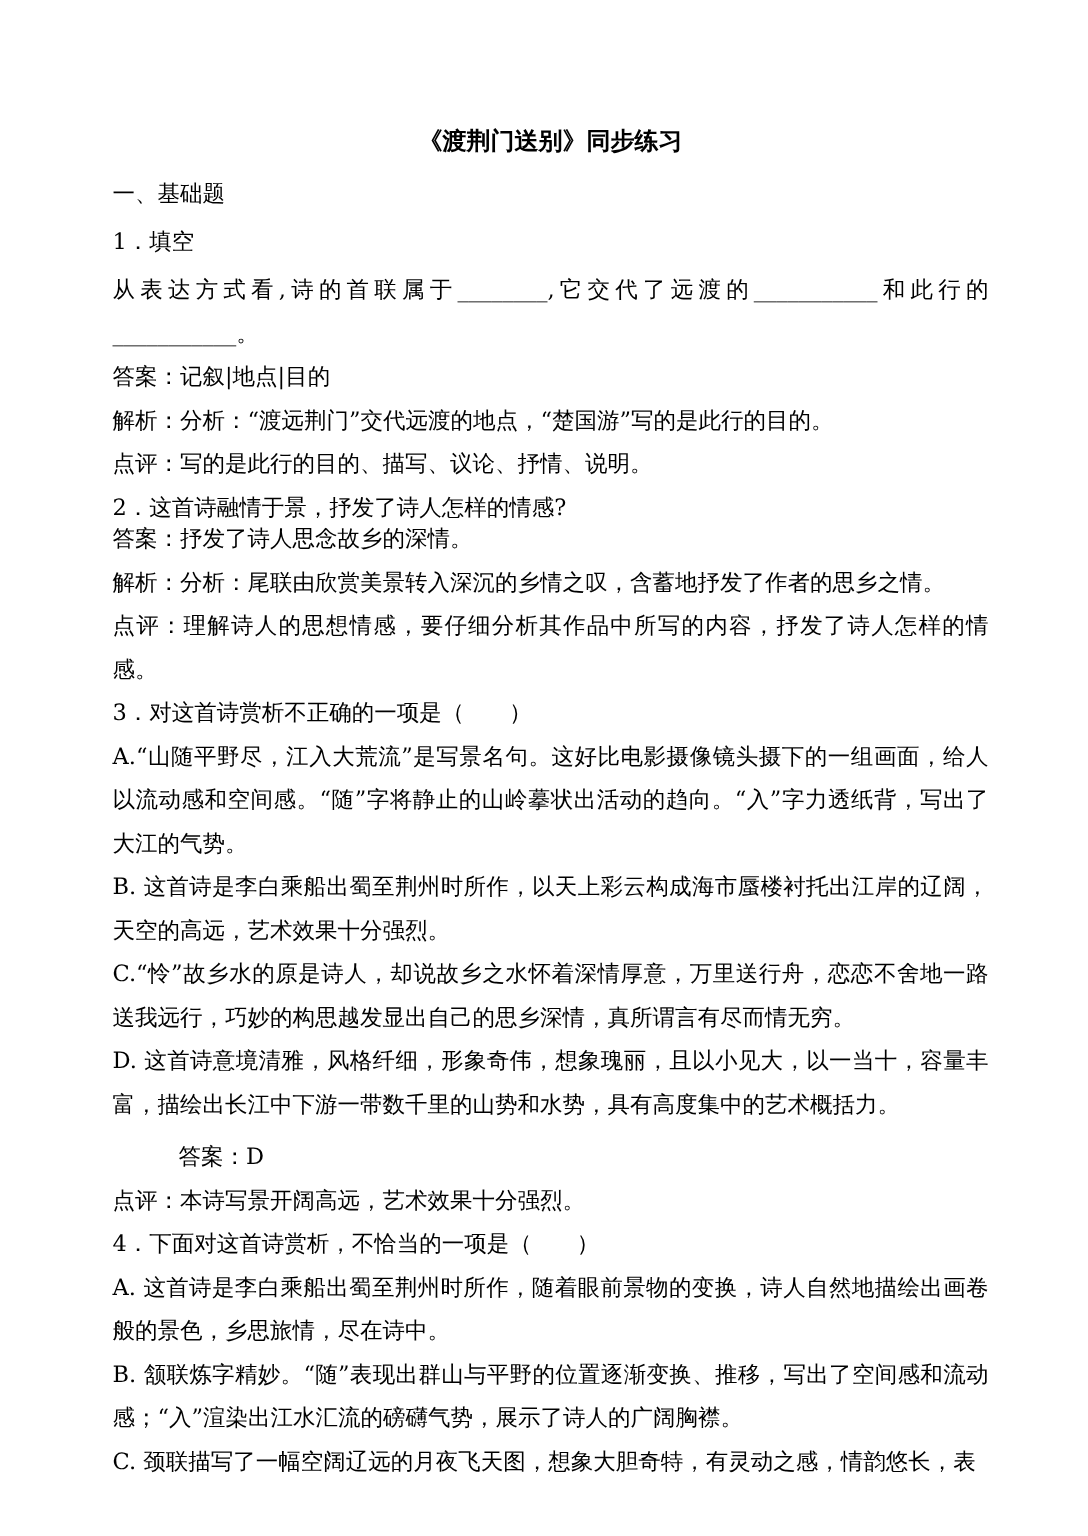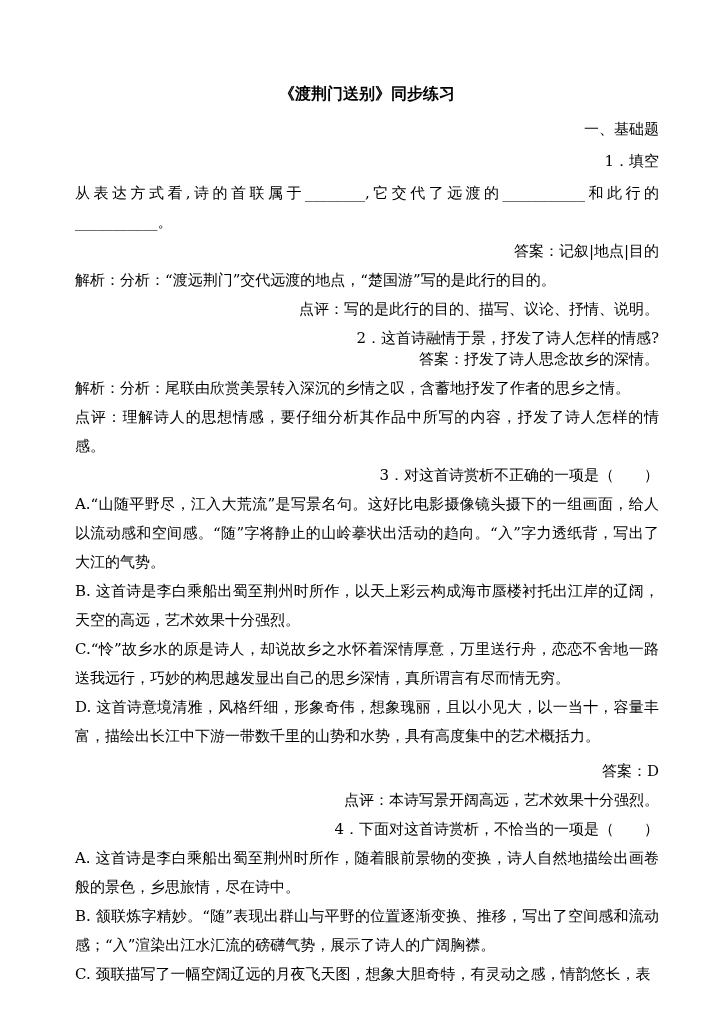--- a/index.html
+++ b/index.html
@@ -16,25 +16,25 @@
     font-size: 15px;
     line-height: 29px;
   }
   .title {
     font-size: 16px;
     font-weight: bold;
     text-align: center;
     margin: 0 0 10px 0;
     line-height: 23px;
   }
-  p { margin: 0; text-align: right; }
+  p { margin: 0; }
   .just { text-align: justify; text-justify: inter-ideograph; }
   .after-sm { margin-bottom: 3px; }
   .tight { margin-top: -8px; }
-  .gap-lg { margin-top: 6px; }
+  .gap-lg { margin-top: 6px; margin-left: 44px; }
   .gap-sm { margin-top: 4px; }
 </style>
 </head>
 <body>
 
 <div class="page">
 
   <h1 class="title">《渡荆门送别》同步练习</h1>
 
   <p class="after-sm">一、基础题</p>

